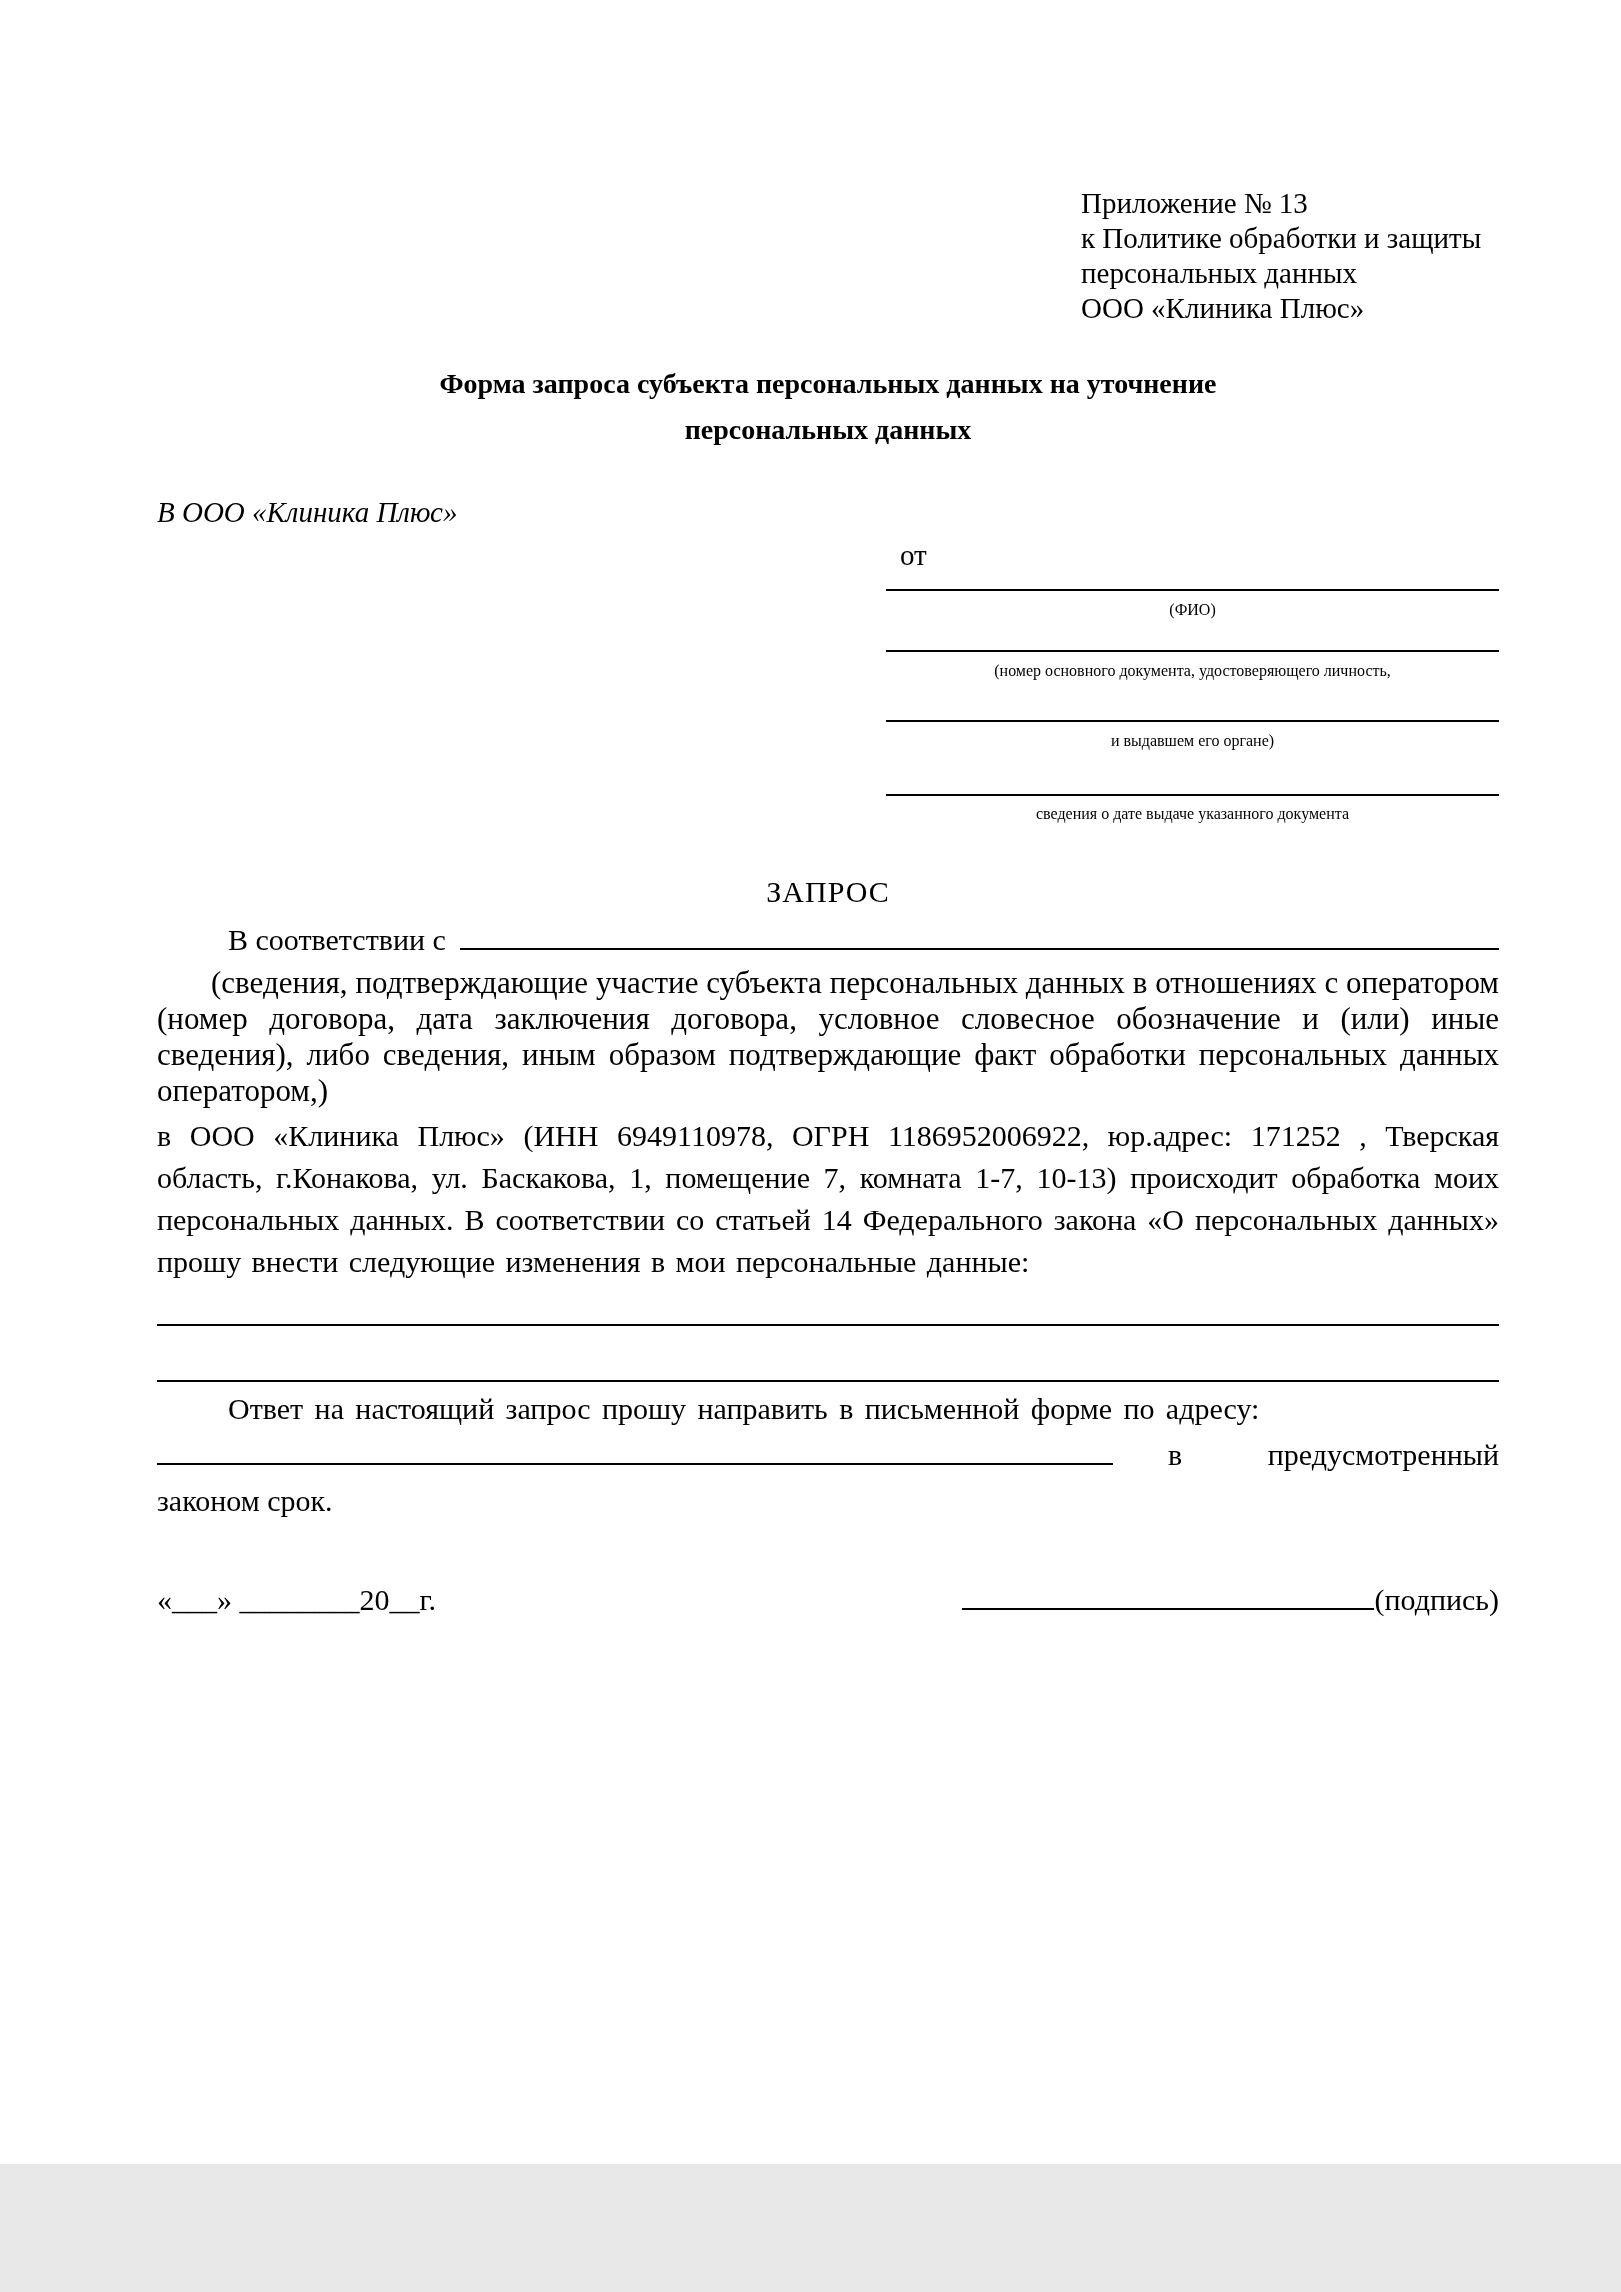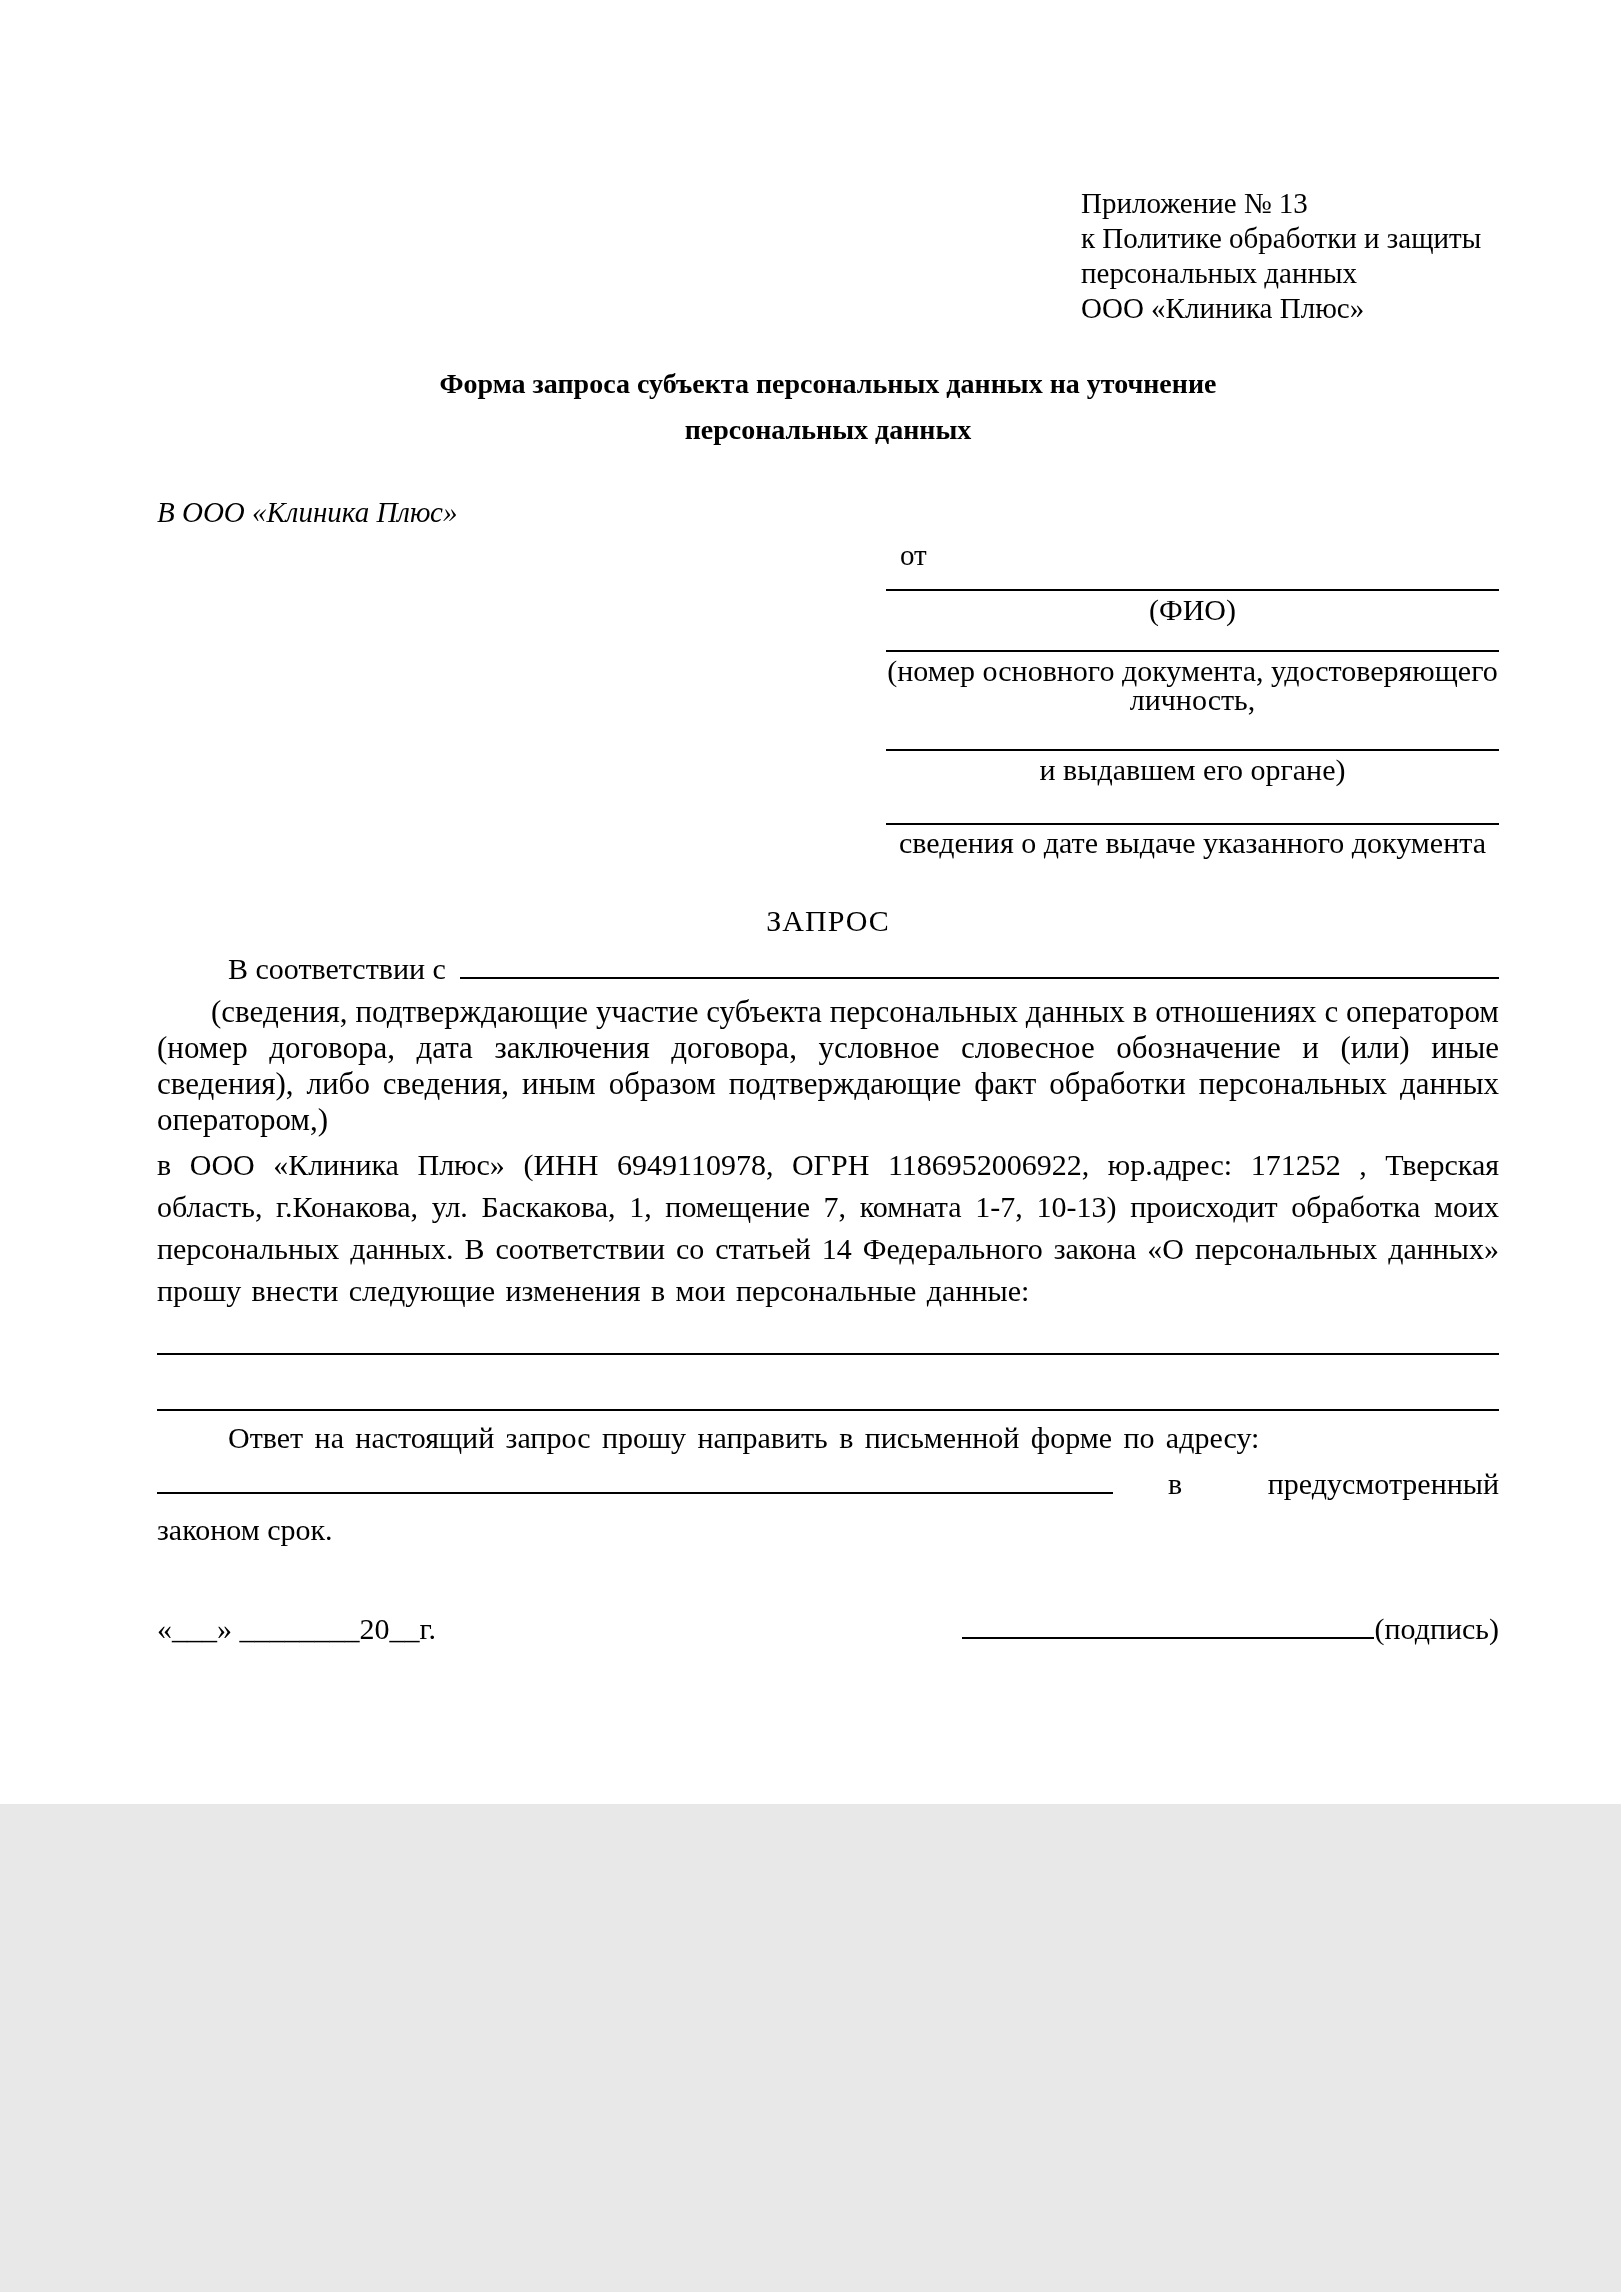--- a/index.html
+++ b/index.html
@@ -1,30 +1,30 @@
 <!DOCTYPE html>
 <html><head>
 <meta charset="utf-8">
 <style>
   html,body { margin:0; padding:0; background:#e8e8e8; }
   .page {
-    width:1621px; height:1804px; margin:0 auto; background:#ffffff; color:#000000;
+    width:1621px; height:2164px; margin:0 auto; background:#ffffff; color:#000000;
     font-family:"Liberation Serif","DejaVu Serif",serif;
     font-size:30px; box-sizing:border-box;
     padding:186px 122px 0 157px; overflow:hidden;
   }
   .header-block { margin-left:924px; font-size:29px; line-height:35px; }
   .title { margin-top:35px; text-align:center; font-weight:bold; font-size:28px; line-height:46px; }
   .addressee { margin-top:43px; font-size:29px; }
   .addr-to { white-space:nowrap;font-style:italic; }
   .addr-from { margin-left:743px; margin-top:9.8px; }
   .field { width:613px; margin-left:auto; margin-right:0; }
   .f1 { margin-top:17.6px; } .f2 { margin-top:25.5px; } .f3 { margin-top:39px; } .f4 { margin-top:35px; }
   .rule { border-bottom:2.9px solid #000; height:0; }
-  .caption { text-align:center; font-size:30px; line-height:29px; margin-top:3.9px; }
+  .caption { text-align:center; font-size:16px; line-height:29px; margin-top:3.9px; }
   .request-heading { text-align:center; margin-top:47px; letter-spacing:1px; }
   .intro-row { display:flex; align-items:baseline; margin-top:13.7px; }
   .intro-text { padding-left:71px; white-space:nowrap; }
   .intro-fill { flex:1 1 auto; margin-left:13.7px; border-bottom:2.9px solid #000; height:0; }
   .footnote { margin:7.8px 0 0; font-size:31px; line-height:36px; text-align:justify; text-indent:54px; }
   .body-par { margin:5.9px 0 0; text-align:justify; line-height:42px; word-spacing:2.9px; }
   .blank-line { border-bottom:2.9px solid #000; height:0; }
   .bl1 { margin-top:41px; } .bl2 { margin-top:54px; }
   .reply-par { margin:5.9px 0 0; text-align:justify; text-indent:71px; line-height:42px; word-spacing:3.9px; }
   .address-row { display:flex; align-items:baseline; line-height:42px; margin-top:3.9px; }

